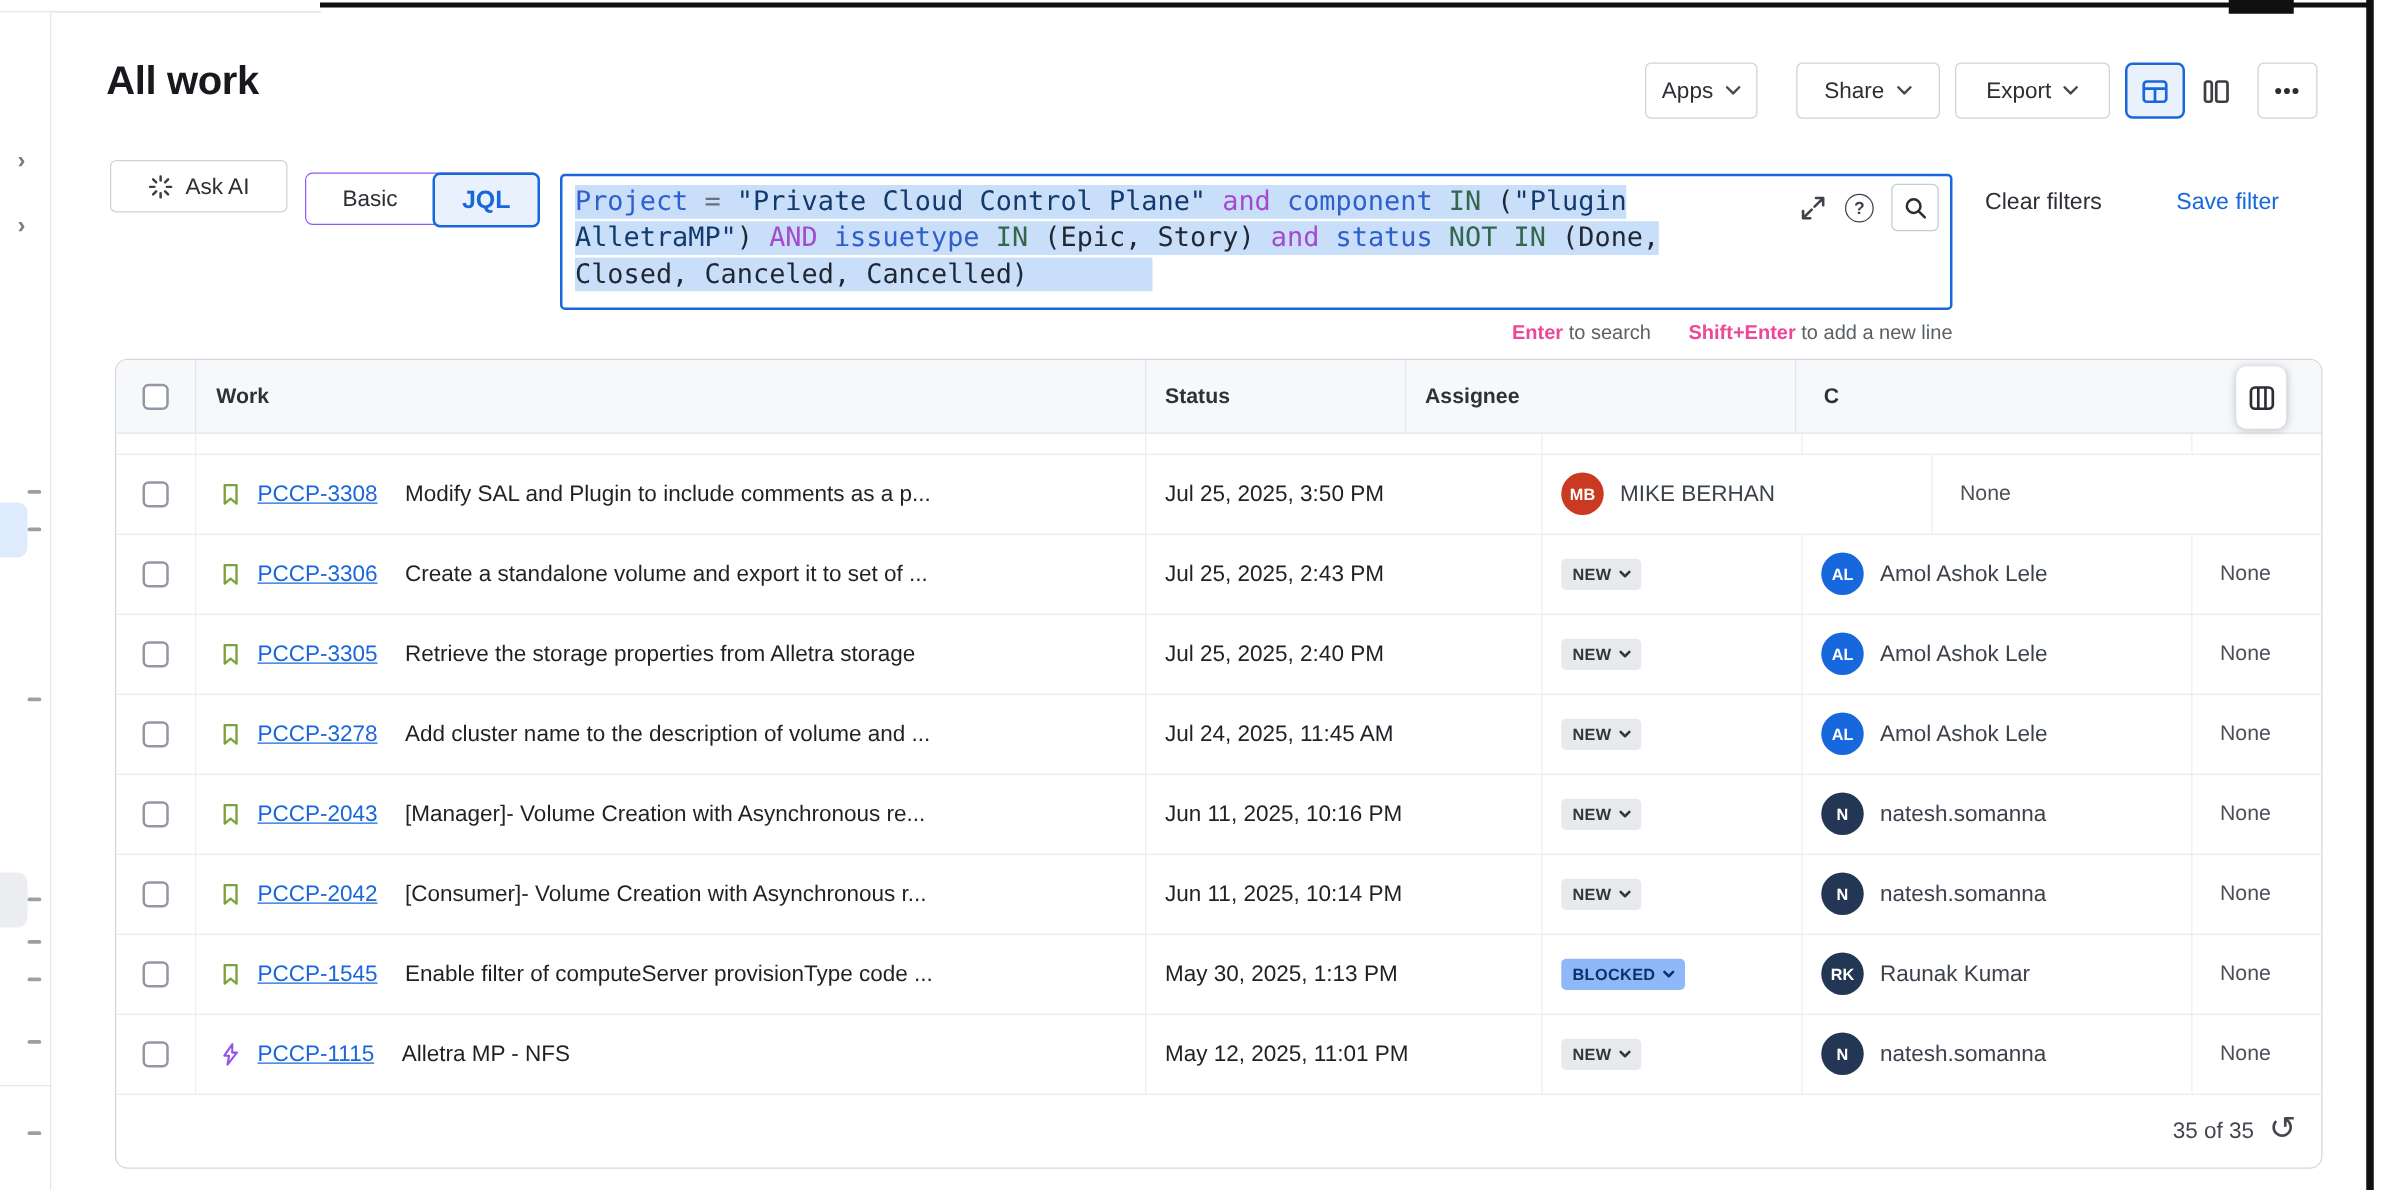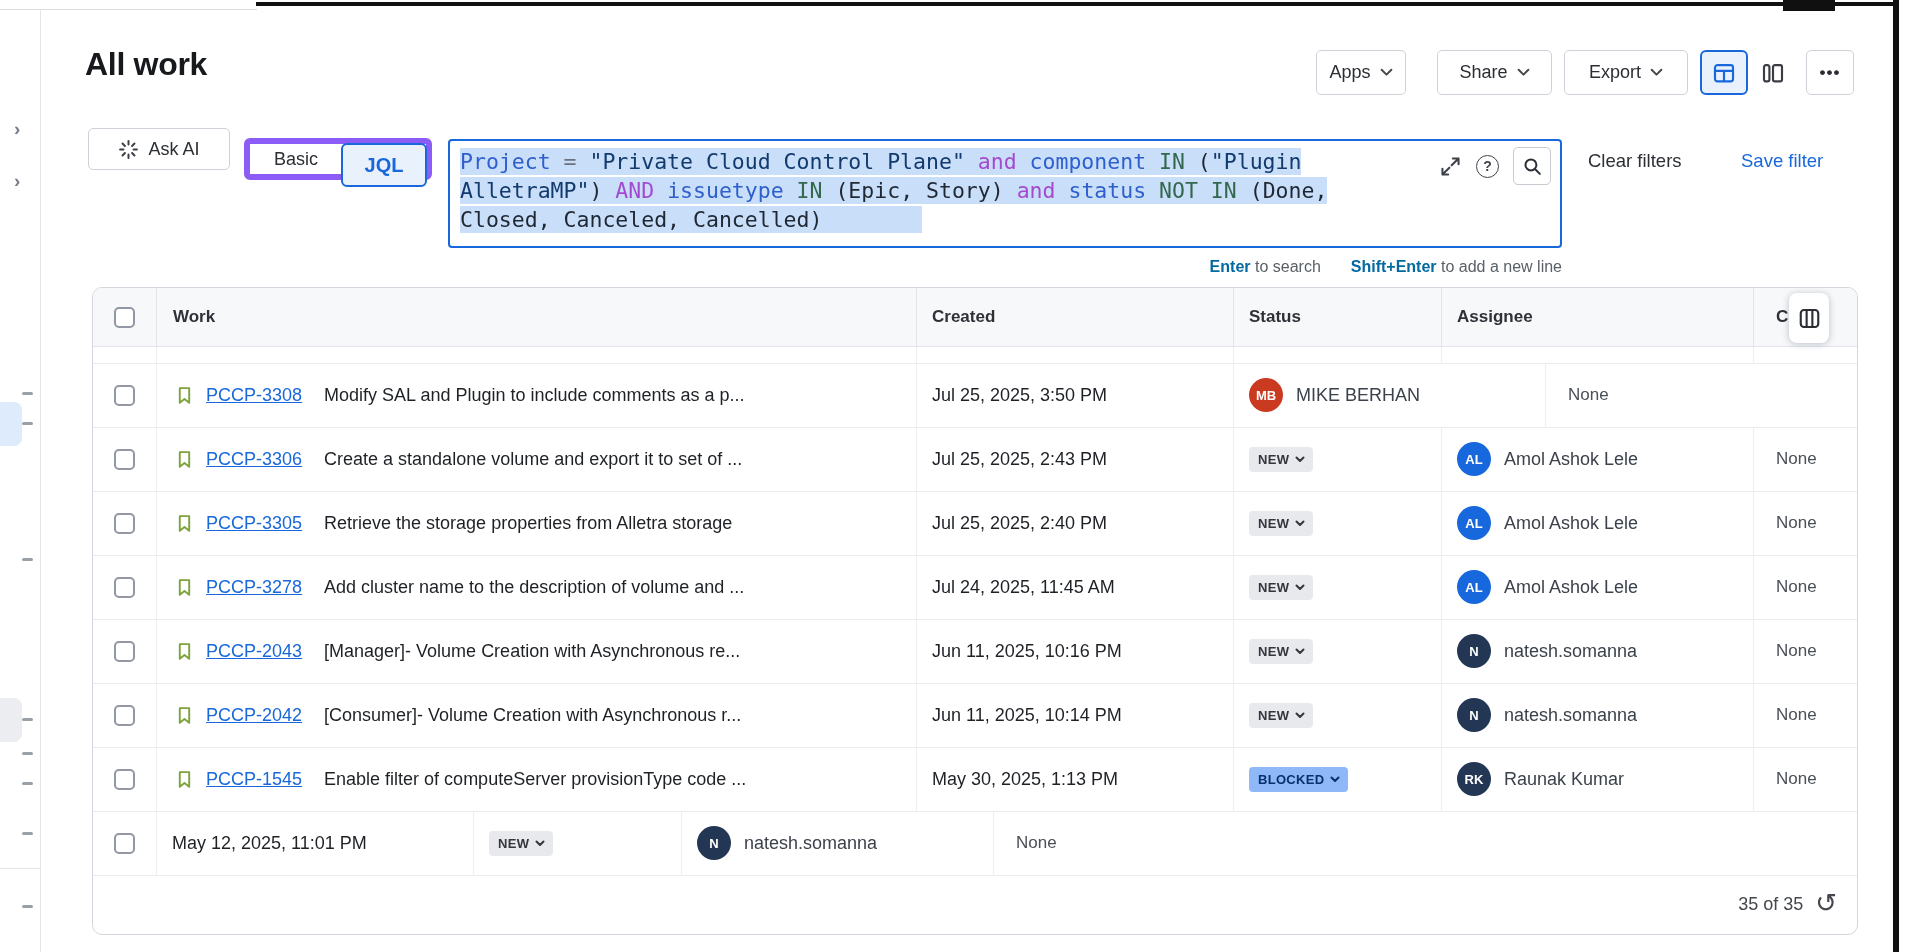--- a/index.html
+++ b/index.html
@@ -26,42 +26,42 @@
          gap:9px; border:1px solid #ced2d9; border-radius:5px; background:#fff;
          font-size:18px; font-weight:500; color:#2b2e33; cursor:pointer; }
   .chev-svg { flex:0 0 auto; }
   .seg-grid  { position:absolute; left:1700px; top:50px; width:48px; height:45px; border:2px solid #1868db;
                background:#e9f1fd; border-radius:6px; display:flex; align-items:center; justify-content:center; }
   .seg-detail{ position:absolute; left:1754px; top:50px; width:38px; height:45px; display:flex; align-items:center; justify-content:center; }
   .btn-more  { left:1806px; width:48px; font-weight:700; letter-spacing:1px; font-size:17px; }
 
   
   .btn-askai { left:88px; width:142px; top:128px; height:42px; }
-  .mode-seg  { left:244px; top:138px; width:188px; height:42px; border:6px solid #8b5cf6; border-radius:6px;
+  .mode-seg  { left:244px; top:138px; width:188px; height:42px; border:1px solid #8b5cf6; border-radius:6px;
                display:flex; background:#fff; }
   .mode-basic{ flex:1; display:flex; align-items:center; justify-content:center; font-size:18px; font-weight:500; color:#2b2e33; }
   .mode-jql  { width:86px; margin:-1px; height:44px; border:2px solid #1868db; border-radius:6px; background:#e9f1fd;
                display:flex; align-items:center; justify-content:center; font-size:20px; font-weight:600; color:#1868db; }
 
   .jql-editor { left:448px; top:139px; width:1114px; height:109px; border:2px solid #1868db; border-radius:4px;
                 background:#fff; padding:6px 10px; }
   .jql-line { white-space:pre; font-family:"DejaVu Sans Mono", monospace; font-size:21.5px; line-height:29px; }
   .jql-hl   { background:#c9def9; padding:1px 0; }
   .jql-hl-last { padding-right:100px; }
   .jql-tools{ position:absolute; top:6px; right:9px; display:flex; align-items:center; gap:14px; }
   .help-circle { width:23px; height:23px; border:1.8px solid #3f434b; border-radius:50%; display:flex;
                  align-items:center; justify-content:center; font-size:14px; font-weight:700; color:#3f434b; }
   .search-btn { width:38px; height:38px; border:1px solid #c6cad1; border-radius:5px; display:flex;
                 align-items:center; justify-content:center; background:#fff; }
 
   .clear-filters { left:1588px; top:150px; font-size:18.5px; font-weight:500; color:#2c2f34; cursor:pointer; }
   .save-filter   { left:1741px; top:150px; font-size:18.5px; font-weight:500; color:#1868db; cursor:pointer; }
 
   .hint-row { left:448px; top:258px; width:1114px; text-align:right; font-size:16px; color:#596066; }
-  .hint-row b { color:#0369a1; }
+  .hint-row b { color:#ec4899; }
   .hint-gap { display:inline-block; width:30px; }
 
   
   .table-card { left:92px; top:287px; width:1766px; height:648px; border:1px solid #d3d6dc; border-radius:10px;
                 background:#fff; overflow:hidden; display:flex; flex-direction:column; }
   .thead { height:60px; background:#f7f8f9; border-bottom:1px solid #e2e4e9; display:flex; position:relative; }
   .thead .cell { display:flex; align-items:center; font-size:17px; font-weight:700; color:#2e3138; }
   .thead .cell + .cell { border-left:1px solid #e2e4e9; }
   .strip { height:16px; display:flex; }
   .strip div + div { border-left:1px solid #eceef2; }
@@ -197,23 +197,20 @@
 </div>
 
 <div class="abs table-card">
   <div class="thead">
     <div class="cell col-check">
         <span class="checkbox"></span>
       </div>
     <div class="cell col-work">
         <span>Work</span>
       </div>
-    <div class="cell col-created">
-        <span>Created</span>
-      </div>
     <div class="cell col-status">
         <span>Status</span>
       </div>
     <div class="cell col-assignee">
         <span>Assignee</span>
       </div>
     <div class="cell col-last">
         <span>C</span>
       </div>
     <div class="pin-btn">
@@ -427,20 +424,29 @@
           <span class="aname">Raunak Kumar</span>
         </div>
         <div class="cell col-last">
           <span class="none-val">None</span>
         </div>
       </div>
       <div class="trow">
         <div class="cell col-check">
           <span class="checkbox"></span>
         </div>
+        <div class="cell col-work">
+          <span class="type-icon">
+            <svg width="21" height="21" viewBox="0 0 20 20">
+              <path d="M11.3 2.2 L5.2 11 h3.6 L7.6 17.8 L14.8 8.7 h-3.6 z" fill="none" stroke="#9257e8" stroke-width="1.6" stroke-linejoin="round"></path>
+            </svg>
+          </span>
+          <a class="issue-key">PCCP-1115</a>
+          <span class="issue-title">Alletra MP - NFS</span>
+        </div>
         <div class="cell col-created">
           <span class="created-val">May 12, 2025, 11:01 PM</span>
         </div>
         <div class="cell col-status">
           <span class="pill" style="background:#e8e9ec;color:#33363c">NEW<svg width="10" height="7" viewBox="0 0 10 7">
               <path d="M1.5 1.5 5 5 8.5 1.5" fill="none" stroke="currentColor" stroke-width="2" stroke-linecap="round" stroke-linejoin="round"></path>
             </svg></span>
         </div>
         <div class="cell col-assignee">
           <span class="avatar" style="background:#233754">N</span>

